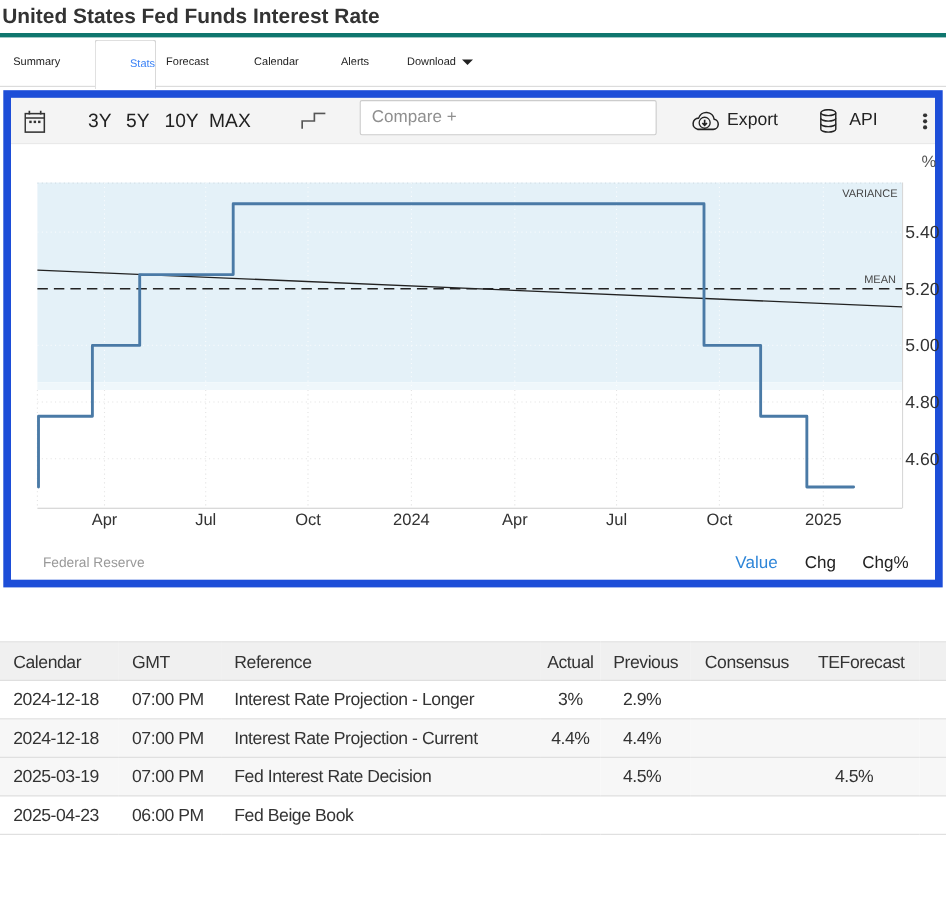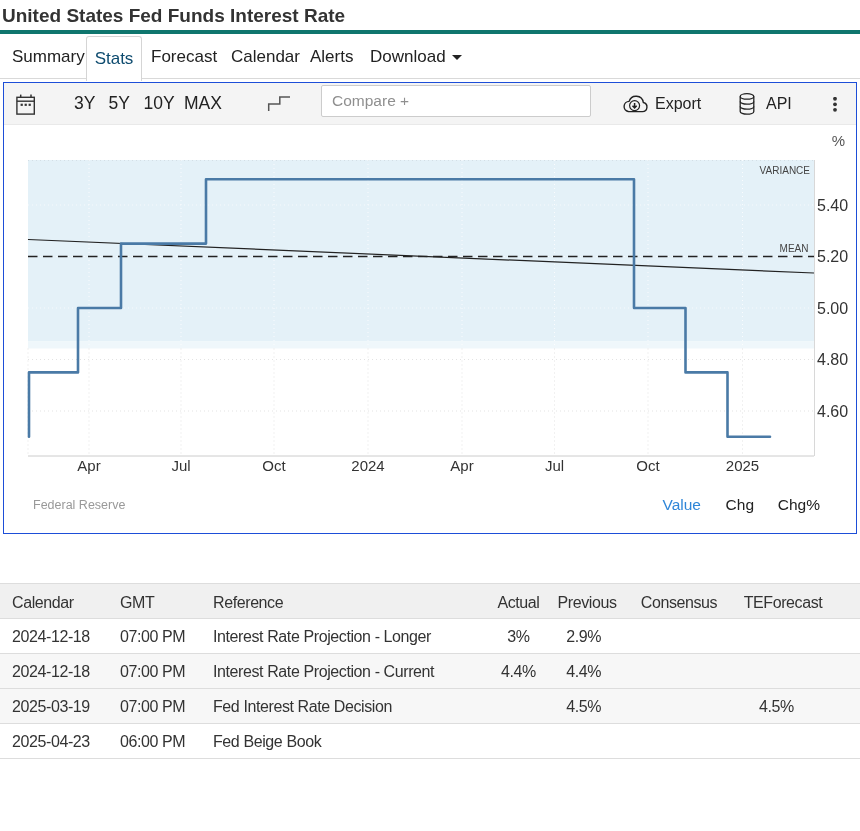--- a/index.html
+++ b/index.html
@@ -1,27 +1,27 @@
 <!DOCTYPE html>
 <html><head>
 <meta charset="utf-8">
 <style>
 * { margin:0; padding:0; box-sizing:border-box; }
 body { width:860px; height:831px; background:#fff; font-family:"Liberation Sans",sans-serif; overflow:hidden; }
 .title { font-size:19px; font-weight:bold; color:#333; padding:5px 0 0 2px; height:34px; border-bottom:4px solid #0f766e; }
-.tabs { position:relative; height:45px; border-bottom:1px solid #d9d9d9; font-size:17px; color:#222; }
+.tabs { position:relative; height:45px; border-bottom:1px solid #d9d9d9; font-size:10px; color:#222; }
 .tabs .tab { position:absolute; top:0; height:45px; line-height:45px; }
 .tab.summary { left:12px; }
-.tab.active-tab { left:86px; top:1.5px; width:56px; text-align:center; color:#0c4a6e; background:#fff; border:1px solid #d5d5d5; border-bottom:0; border-radius:3px 3px 0 0; height:45px; line-height:43px; z-index:2; }
+.tab.active-tab { left:86px; top:1.5px; width:56px; text-align:right; color:#3b82f6; background:#fff; border:1px solid #d5d5d5; border-bottom:0; border-radius:3px 3px 0 0; height:45px; line-height:43px; z-index:2; }
 .tab.forecast { left:151px; }
 .tab.calendar { left:231px; }
 .tab.alerts { left:310px; }
 .tab.download { left:370px; }
 .caret { display:inline-block; width:0; height:0; border-left:5px solid transparent; border-right:5px solid transparent; border-top:5px solid #222; margin-left:6px; vertical-align:middle; }
-.card { margin:3px 3px 0 3px; border:1px solid #1d4ed8; height:452px; position:relative; }
+.card { margin:3px 3px 0 3px; border:7px solid #1d4ed8; height:452px; position:relative; }
 .toolbar { height:42px; background:#f4f4f4; border-bottom:1px solid #e9e9e9; position:relative; font-size:16px; color:#222; }
 .toolbar .titem { position:absolute; top:0; height:41px; line-height:41px; }
 .toolbar .rng { font-size:17.5px; }
 .ticon { position:absolute; top:0; }
 .compare { position:absolute; left:317px; top:1.5px; width:270px; height:32px; background:#fff; border:1px solid #ccc; border-radius:2px; color:#8f8f8f; font-size:15.5px; line-height:30px; padding-left:10px; }
 .chartsvg { display:block; }
 table.cal { width:860px; border-collapse:collapse; table-layout:fixed; font-size:16px; letter-spacing:-0.4px; color:#333; margin-top:49px; }
 table.cal td { height:35px; padding:1px 0 0 0; vertical-align:middle; border-bottom:1px solid #ddd; }
 table.cal tr.head td { background:#f0f0f0; border-top:1px solid #ddd; padding-top:3px; }
 table.cal tr.stripe td { background:#f7f7f7; }

